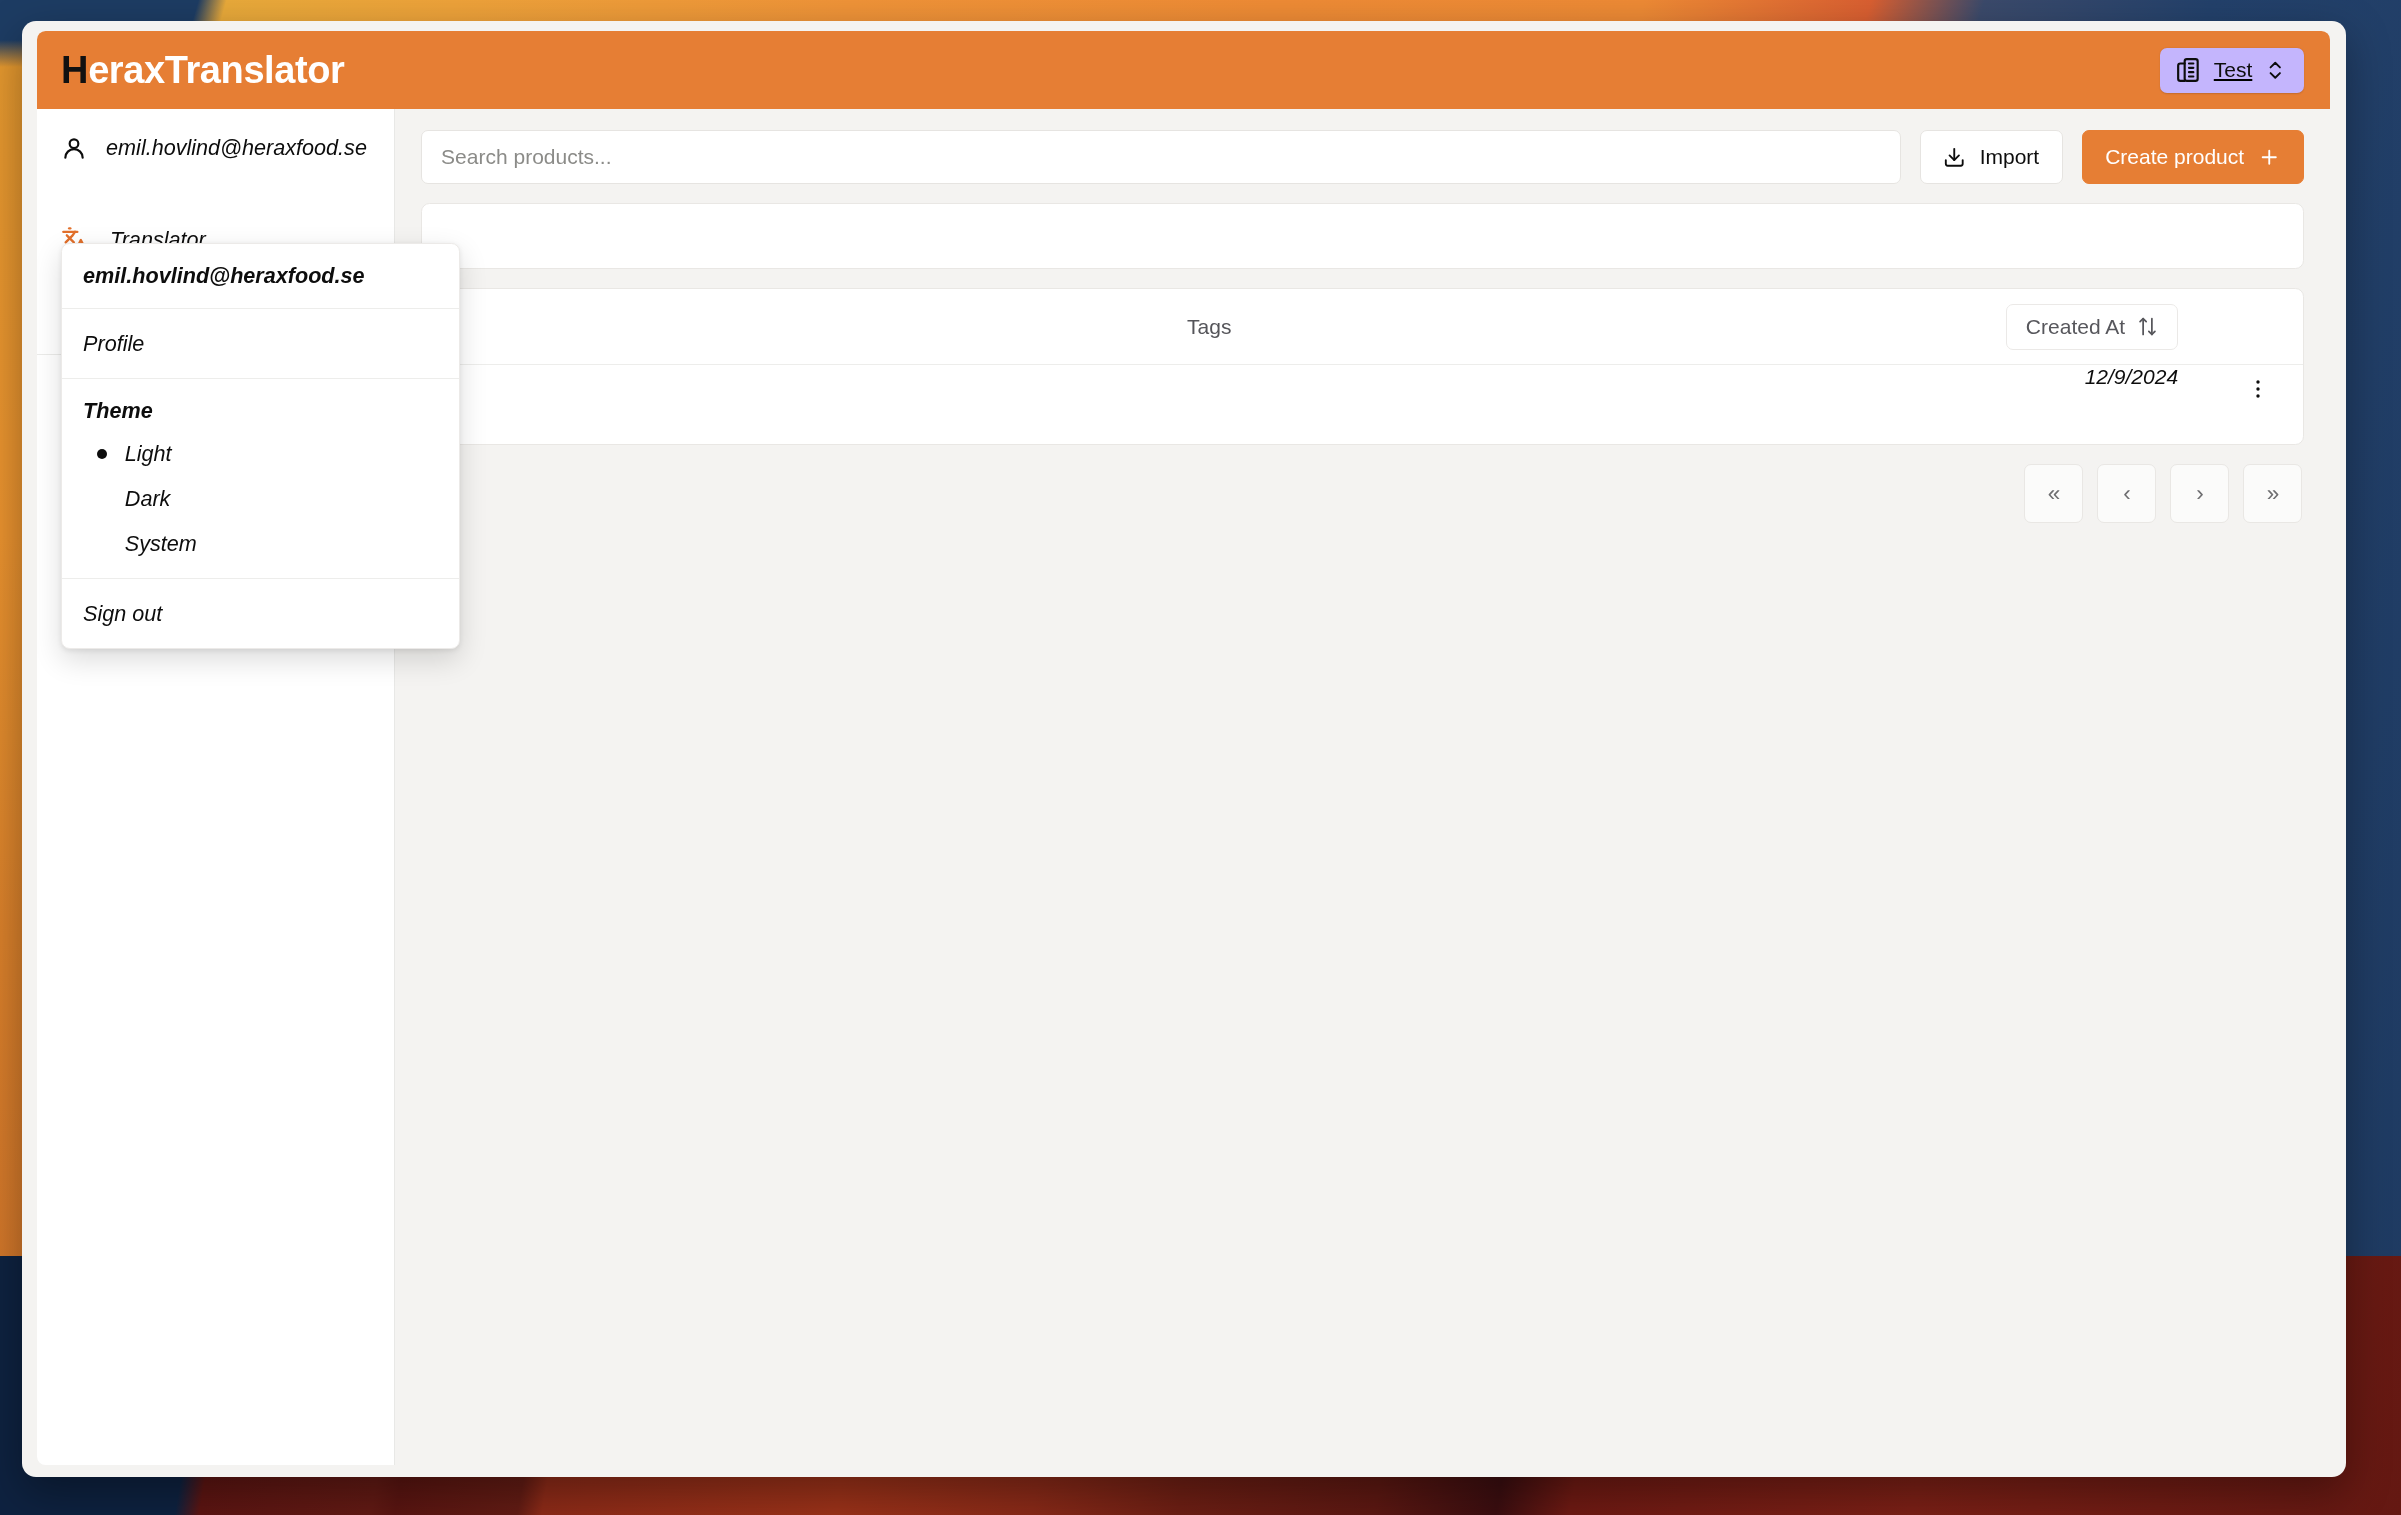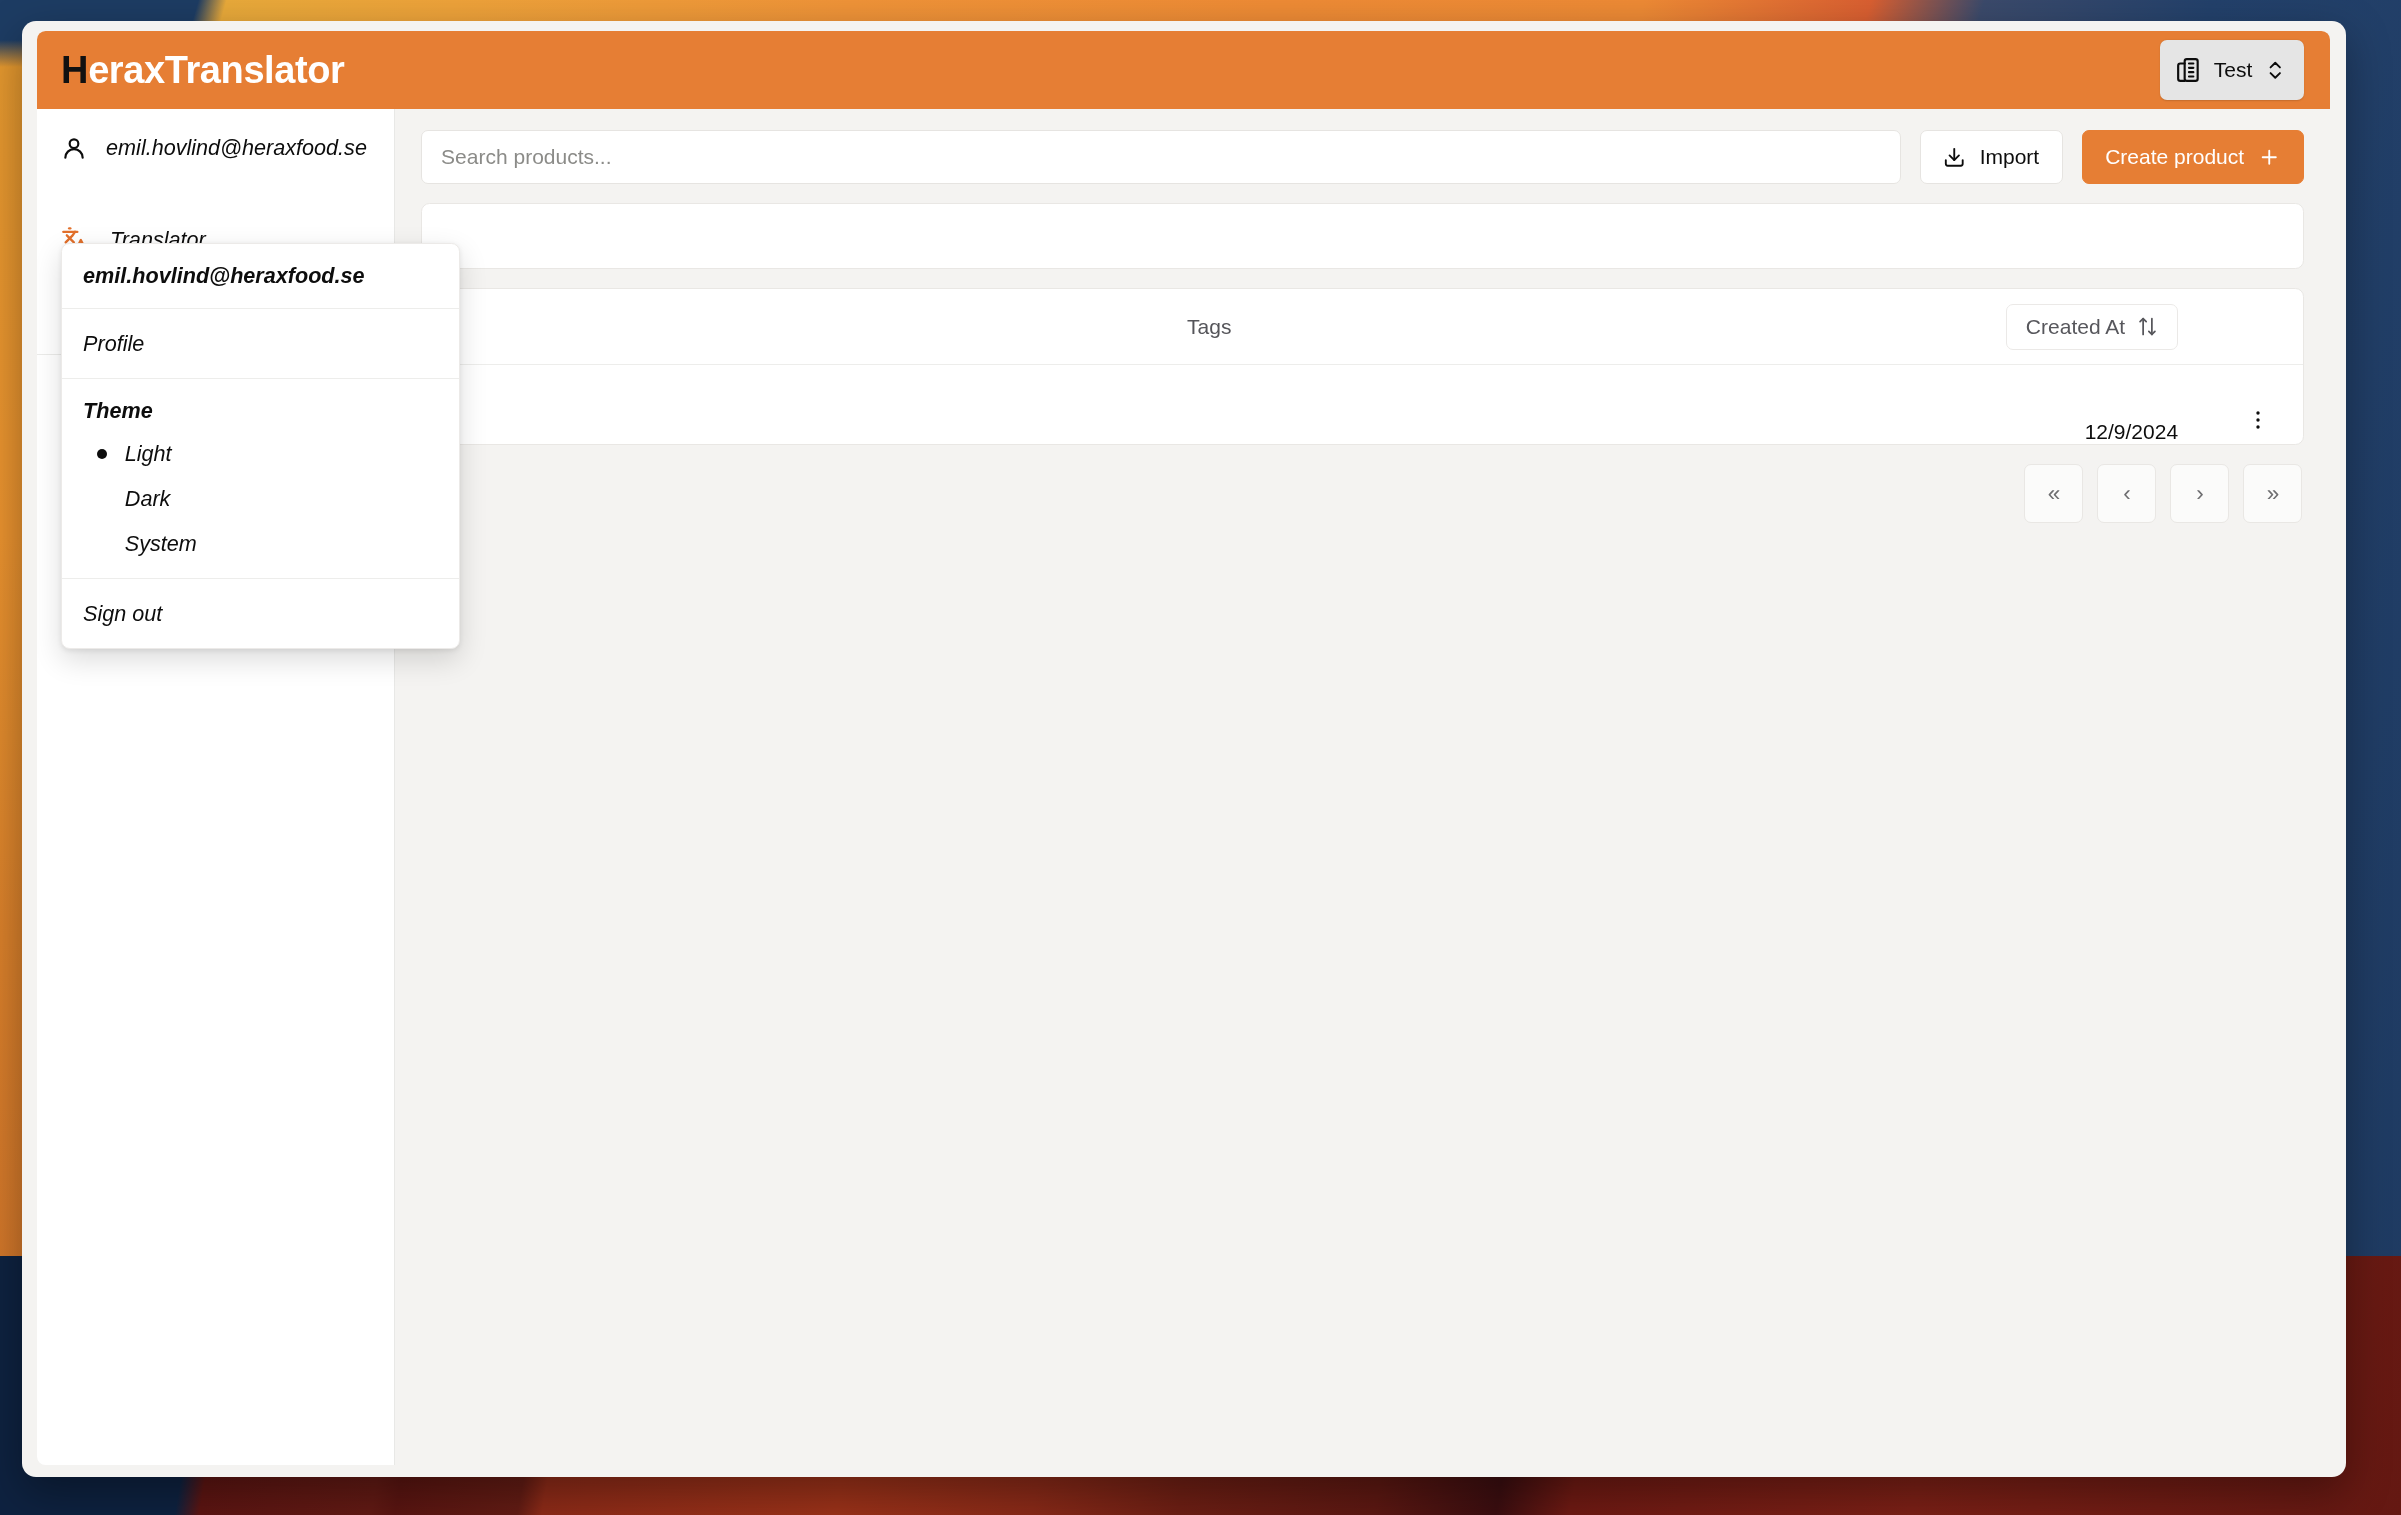--- a/index.html
+++ b/index.html
@@ -97,29 +97,30 @@
     white-space: nowrap;
   }
   .logo-h {
     color: #111111;
     font-weight: bold;
     position: relative;
     display: inline-block;
   }
 
   .org-switcher {
-    background: #e5e5e5;
+    background: #c4b5fd;
     border-radius: 7px;
-    height: 60px;
+    height: 45px;
     display: flex;
     align-items: center;
     gap: 12px;
     padding: 0 17.3px 0 15.5px;
     box-shadow: 0 0.9px 1.7px rgba(0,0,0,0.15);
     cursor: pointer;
+    text-decoration: underline;
   }
   .org-switcher .label {
     font-size: 21px;
     color: #0d0d0d;
     font-weight: 500;
   }
 
   
   #body {
     flex: 1;
@@ -306,23 +307,24 @@
     border: 0.9px solid #ebe9e7;
     border-radius: 7px;
     padding: 10.4px 19px;
     font-size: 21px;
     color: #57575c;
     background: #ffffff;
     cursor: pointer;
   }
   .table-row {
     display: flex;
-    align-items: flex-end;
+    align-items: flex-start;
     height: 79px;
     padding: 0 21px;
+    font-style: italic;
   }
   .td {
     font-size: 21px;
     color: #0d0d0d;
   }
   .kebab {
     width: 48px; height: 48px;
     display: flex; align-items: center; justify-content: center;
     cursor: pointer; border-radius: 5.2px;
     margin-left: auto;

